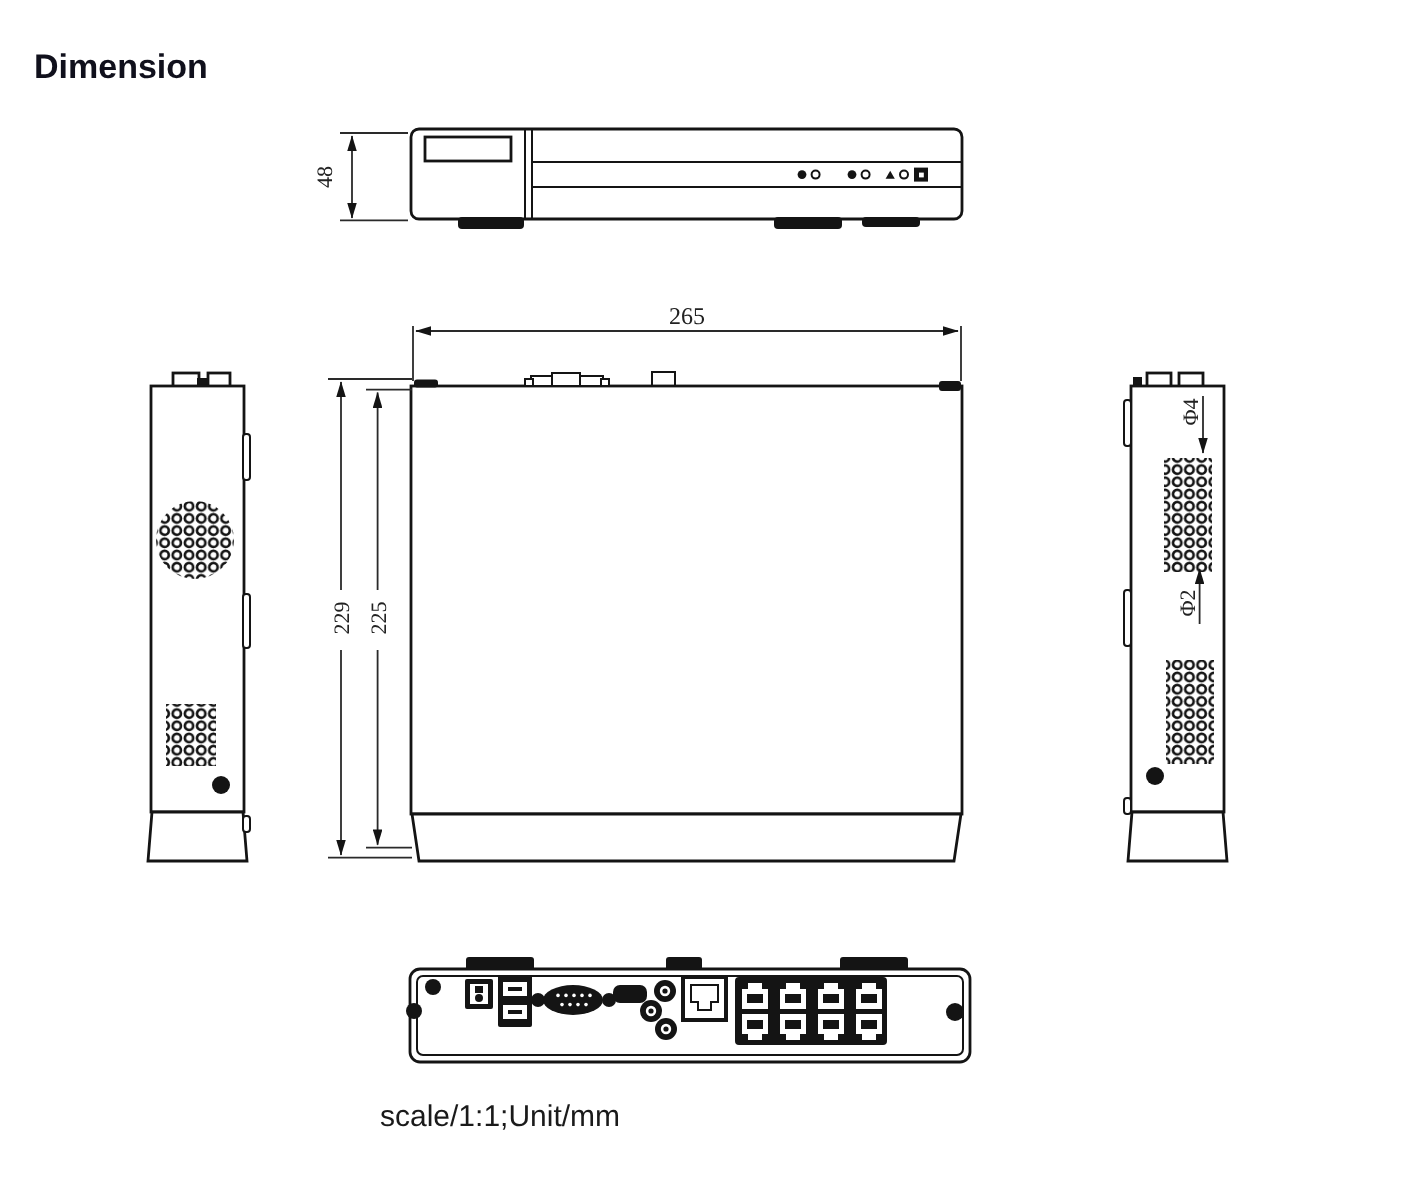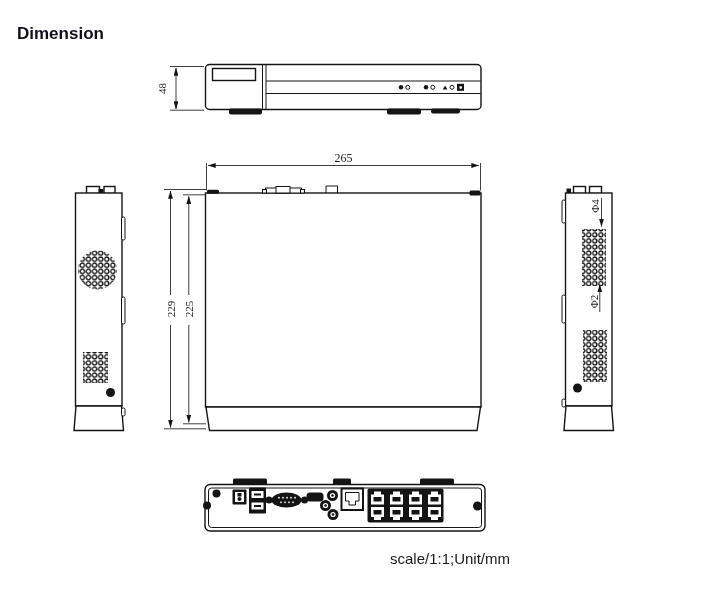--- a/index.html
+++ b/index.html
@@ -1,19 +1,19 @@
 <!DOCTYPE html>
 <html><head>
 <meta charset="utf-8">
 <style>
   html,body{margin:0;padding:0;background:#ffffff;}
   #page{position:relative;width:702px;height:595px;background:#ffffff;overflow:hidden;
         font-family:"Liberation Sans",sans-serif;}
   #title{position:absolute;left:17px;top:24px;font-size:17px;font-weight:700;color:#10101c;}
-  #caption{position:absolute;left:190px;top:550px;width:320px;text-align:right;
+  #caption{position:absolute;left:190px;top:550px;width:320px;text-align:left;
            font-size:15px;color:#1a1a1a;}
   svg{position:absolute;left:0;top:0;}
   .ln{stroke:#141414;fill:none;stroke-width:1.4;}
   .thin{stroke:#141414;fill:none;stroke-width:1;}
   .fillw{fill:#ffffff;}
   .blk{fill:#141414;stroke:none;}
   .dimln{stroke:#2a2a2a;fill:none;stroke-width:0.9;}
   .dimtxt{font-family:"Liberation Serif",serif;font-size:12px;fill:#222;}
   .dimtxt-sm{font-family:"Liberation Serif",serif;font-size:11px;fill:#222;}
 </style>

